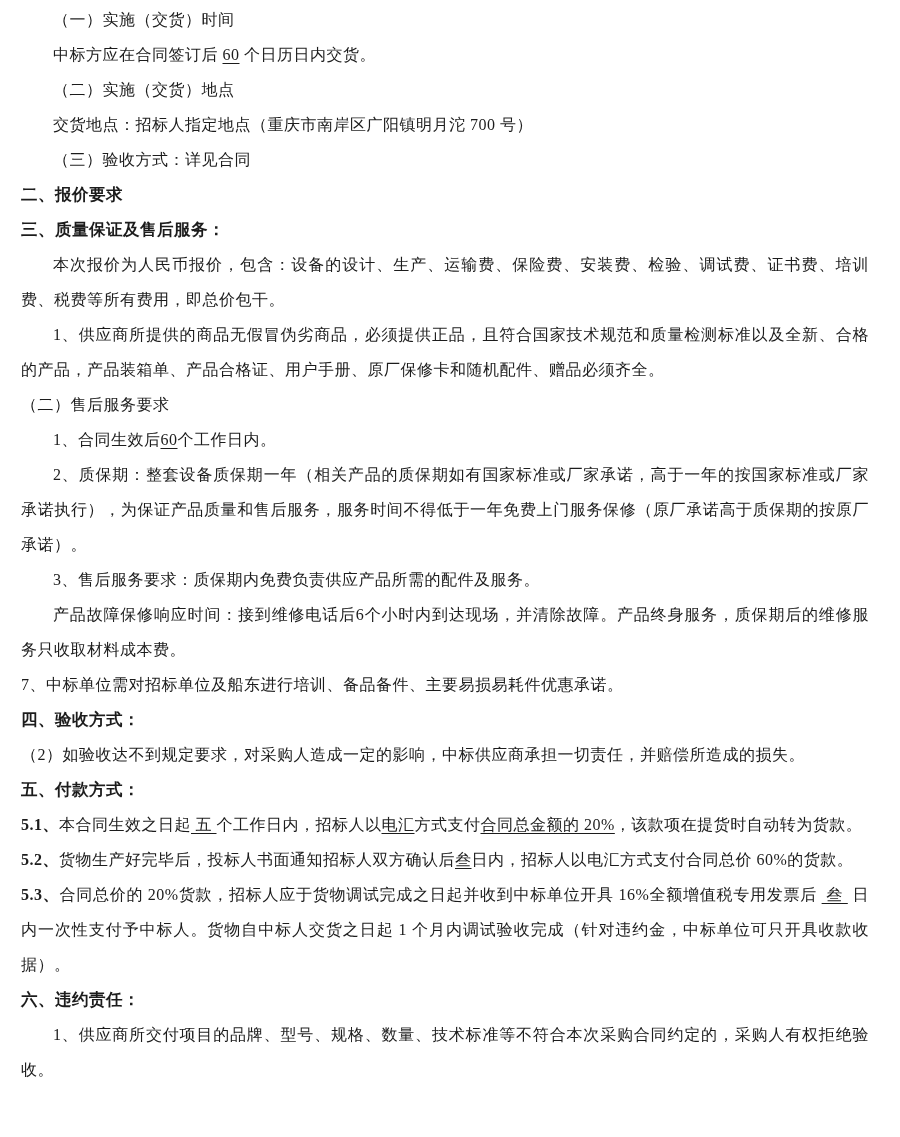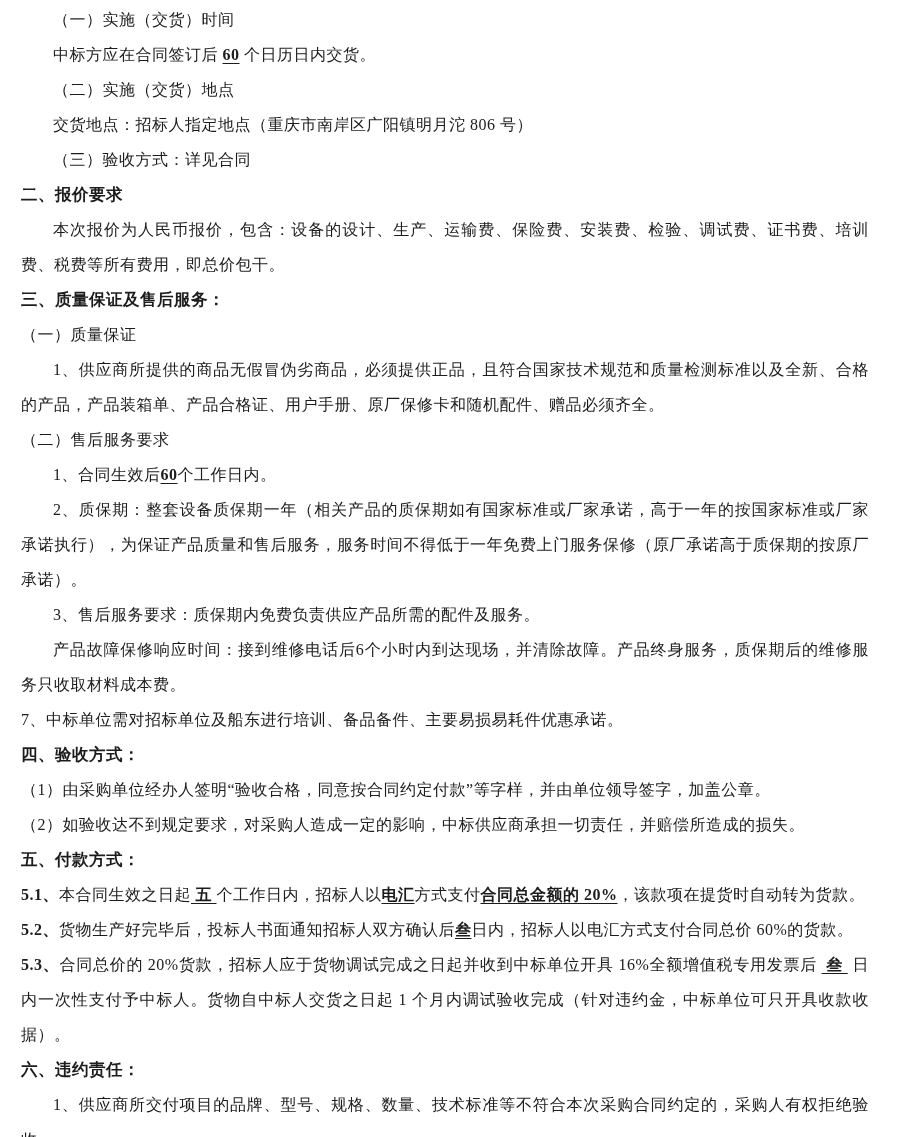--- a/index.html
+++ b/index.html
@@ -31,49 +31,46 @@
     text-indent: 2em;
   }
   p.para.heading {
     font-weight: bold;
     font-size: 16.5px;
   }
   span.run { white-space: pre-wrap; }
   span.run.u {
     text-decoration: underline;
     text-underline-offset: 3px;
-    font-weight: bold;
   }
   span.run.b {
     font-weight: bold;
   }
 </style>
 </head>
 <body>
 
 <div class="page">
   <div>
       <p class="para indent"><span class="run">（一）实施（交货）时间</span></p>
       <p class="para indent"><span class="run">中标方应在合同签订后 </span><span class="run u">60</span><span class="run"> 个日历日内交货。</span></p>
       <p class="para indent"><span class="run">（二）实施（交货）地点</span></p>
-      <p class="para indent"><span class="run">交货地点：招标人指定地点（重庆市南岸区广阳镇明月沱 806 号）</span></p>
+      <p class="para indent"><span class="run">交货地点：招标人指定地点（重庆市南岸区广阳镇明月沱 700 号）</span></p>
       <p class="para indent"><span class="run">（三）验收方式：详见合同</span></p>
       <p class="para heading"><span class="run">二、报价要求</span></p>
+      <p class="para heading"><span class="run">三、质量保证及售后服务：</span></p>
       <p class="para indent"><span class="run">本次报价为人民币报价，包含：设备的设计、生产、运输费、保险费、安装费、检验、调试费、证书费、培训费、税费等所有费用，即总价包干。</span></p>
-      <p class="para heading"><span class="run">三、质量保证及售后服务：</span></p>
-      <p class="para flush"><span class="run">（一）质量保证</span></p>
       <p class="para indent"><span class="run">1、供应商所提供的商品无假冒伪劣商品，必须提供正品，且符合国家技术规范和质量检测标准以及全新、合格的产品，产品装箱单、产品合格证、用户手册、原厂保修卡和随机配件、赠品必须齐全。</span></p>
       <p class="para flush"><span class="run">（二）售后服务要求</span></p>
       <p class="para indent"><span class="run">1、合同生效后</span><span class="run u">60</span><span class="run">个工作日内。</span></p>
       <p class="para indent"><span class="run">2、质保期：整套设备质保期一年（相关产品的质保期如有国家标准或厂家承诺，高于一年的按国家标准或厂家承诺执行），为保证产品质量和售后服务，服务时间不得低于一年免费上门服务保修（原厂承诺高于质保期的按原厂承诺）。</span></p>
       <p class="para indent"><span class="run">3、售后服务要求：质保期内免费负责供应产品所需的配件及服务。</span></p>
       <p class="para indent"><span class="run">产品故障保修响应时间：接到维修电话后6个小时内到达现场，并清除故障。产品终身服务，质保期后的维修服务只收取材料成本费。</span></p>
       <p class="para flush"><span class="run">7、中标单位需对招标单位及船东进行培训、备品备件、主要易损易耗件优惠承诺。</span></p>
       <p class="para heading"><span class="run">四、验收方式：</span></p>
-      <p class="para flush"><span class="run">（1）由采购单位经办人签明“验收合格，同意按合同约定付款”等字样，并由单位领导签字，加盖公章。</span></p>
       <p class="para flush"><span class="run">（2）如验收达不到规定要求，对采购人造成一定的影响，中标供应商承担一切责任，并赔偿所造成的损失。</span></p>
       <p class="para heading"><span class="run">五、付款方式：</span></p>
       <p class="para flush"><span class="run b">5.1、</span><span class="run">本合同生效之日起</span><span class="run u"> 五 </span><span class="run">个工作日内，招标人以</span><span class="run u">电汇</span><span class="run">方式支付</span><span class="run u">合同总金额的 20%</span><span class="run">，该款项在提货时自动转为货款。</span></p>
       <p class="para flush"><span class="run b">5.2、</span><span class="run">货物生产好完毕后，投标人书面通知招标人双方确认后</span><span class="run u">叁</span><span class="run">日内，招标人以电汇方式支付合同总价 60%的货款。</span></p>
       <p class="para flush"><span class="run b">5.3、</span><span class="run">合同总价的 20%货款，招标人应于货物调试完成之日起并收到中标单位开具 16%全额增值税专用发票后 </span><span class="run u"> 叁 </span><span class="run"> 日内一次性支付予中标人。货物自中标人交货之日起 1 个月内调试验收完成（针对违约金，中标单位可只开具收款收据）。</span></p>
       <p class="para heading"><span class="run">六、违约责任：</span></p>
       <p class="para indent"><span class="run">1、供应商所交付项目的品牌、型号、规格、数量、技术标准等不符合本次采购合同约定的，采购人有权拒绝验收。</span></p>
     </div>
 </div>
 

